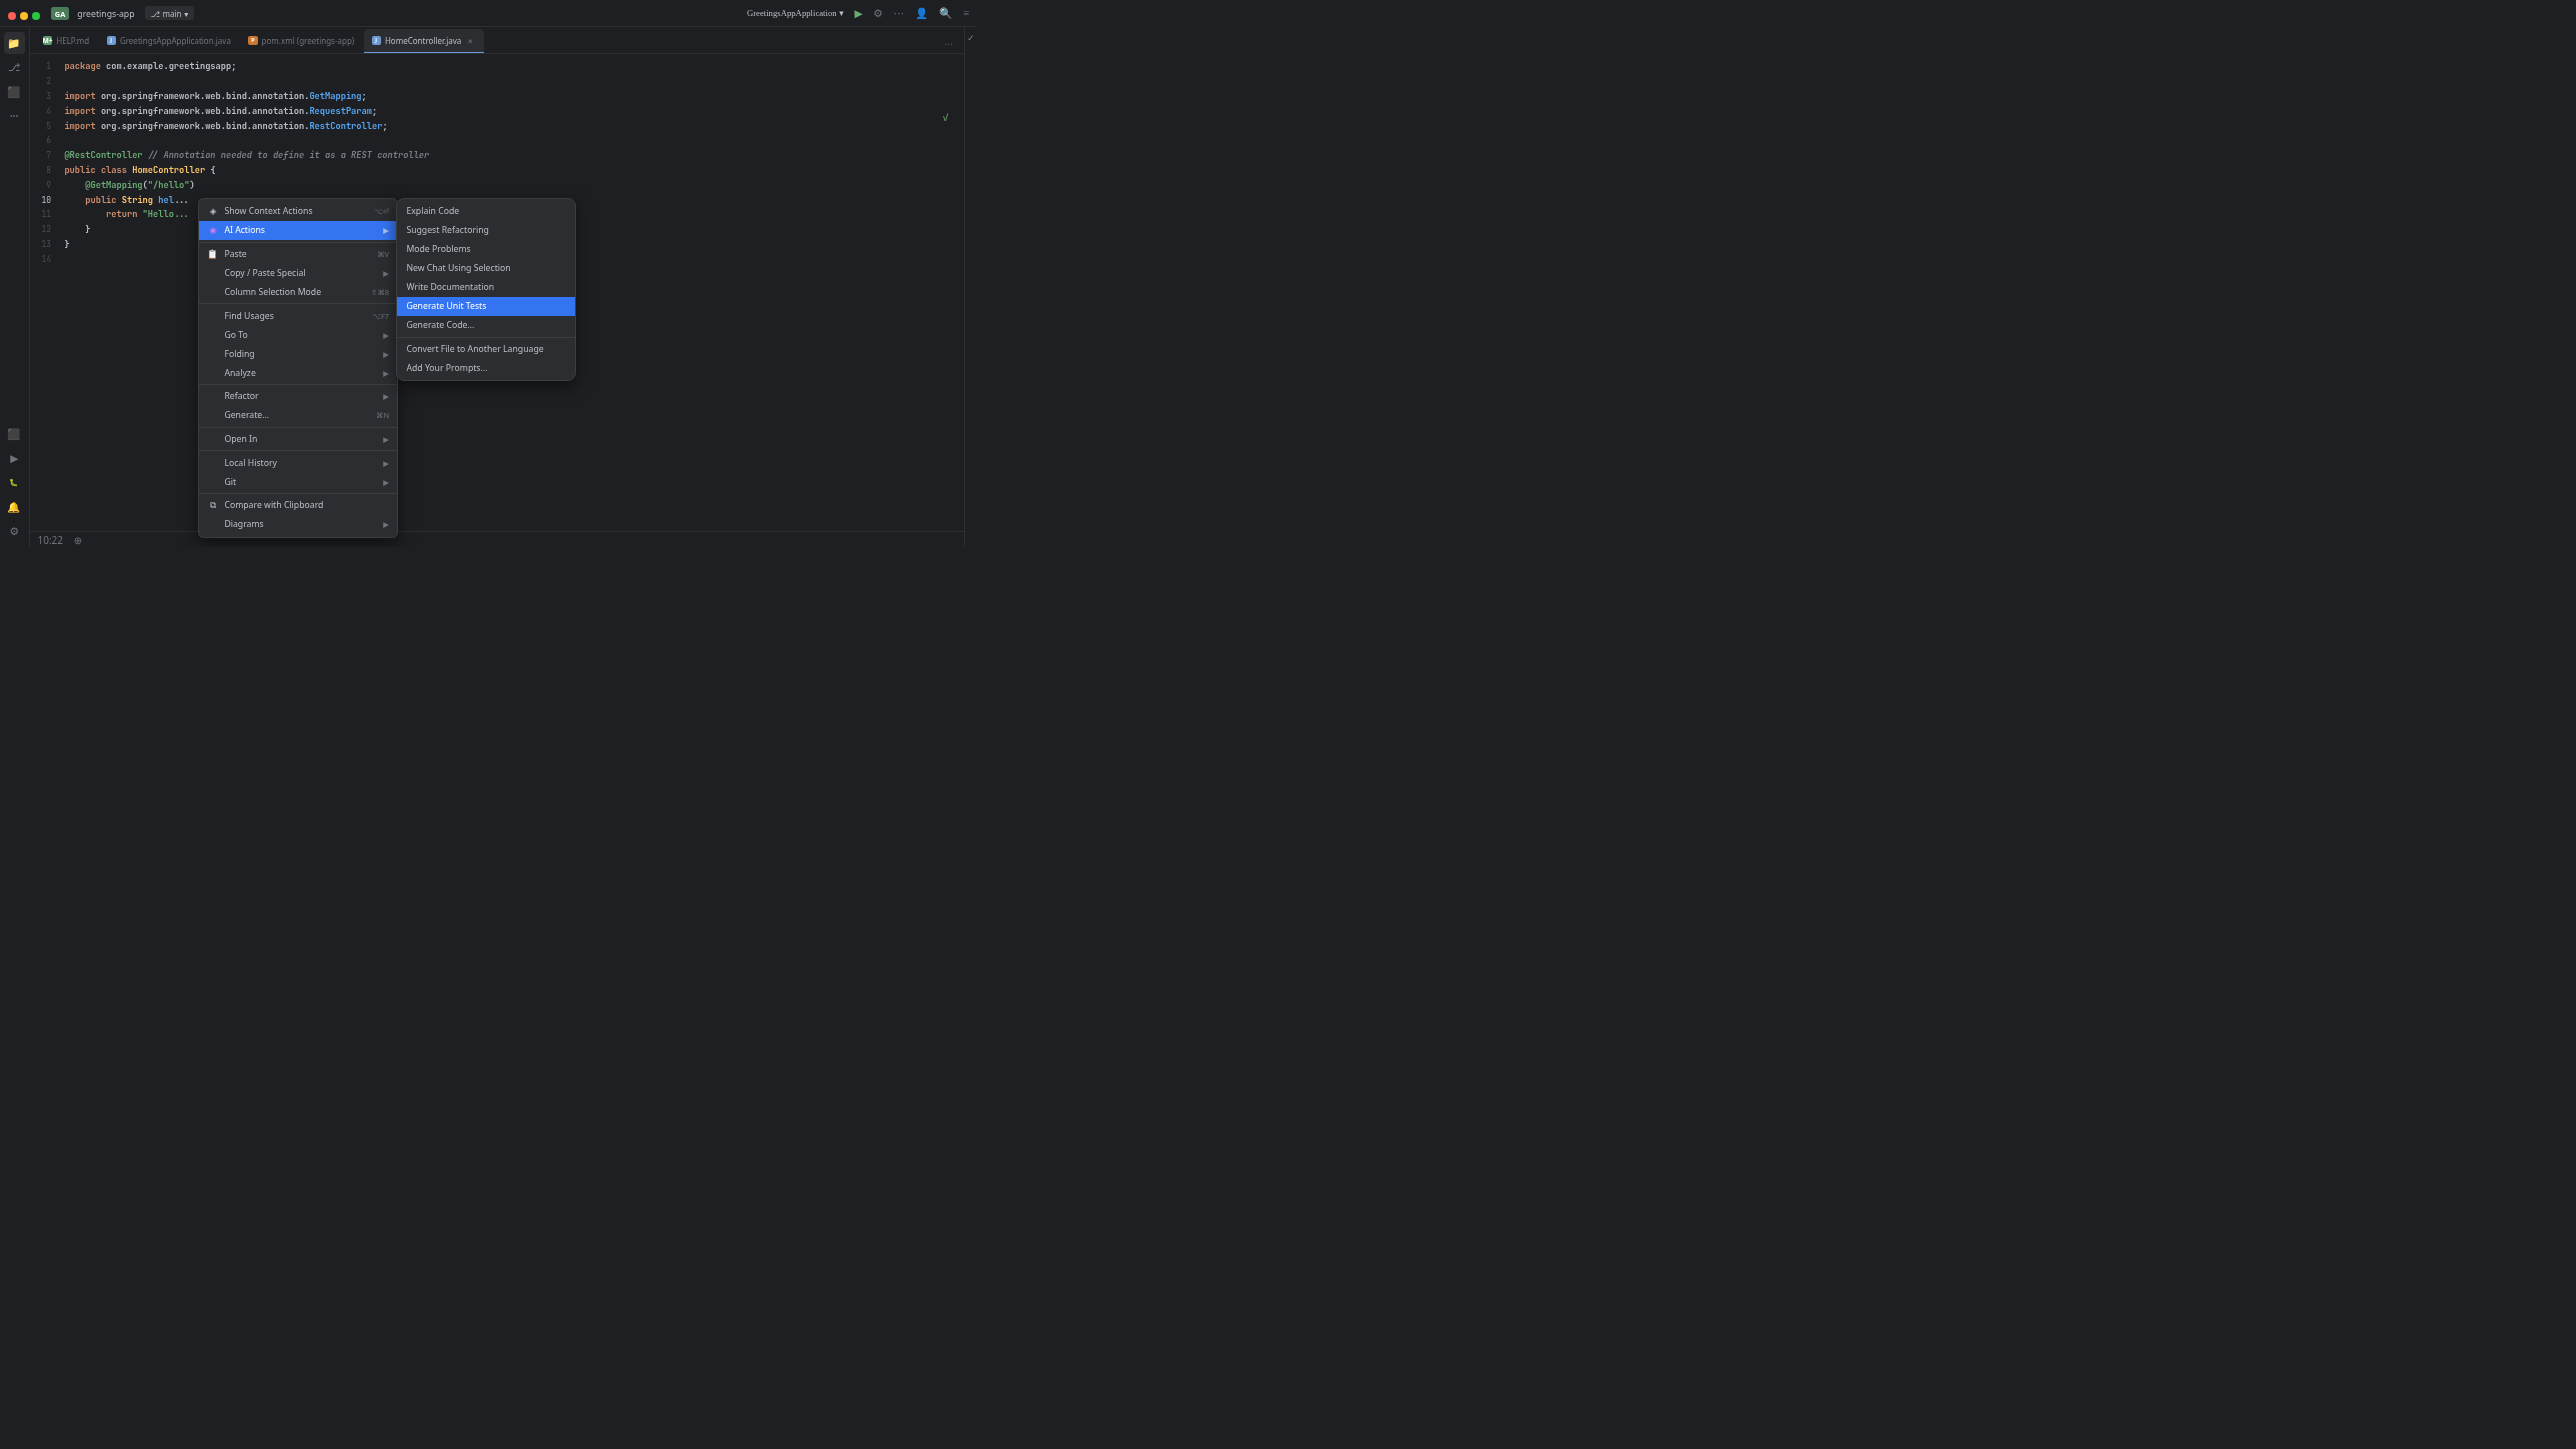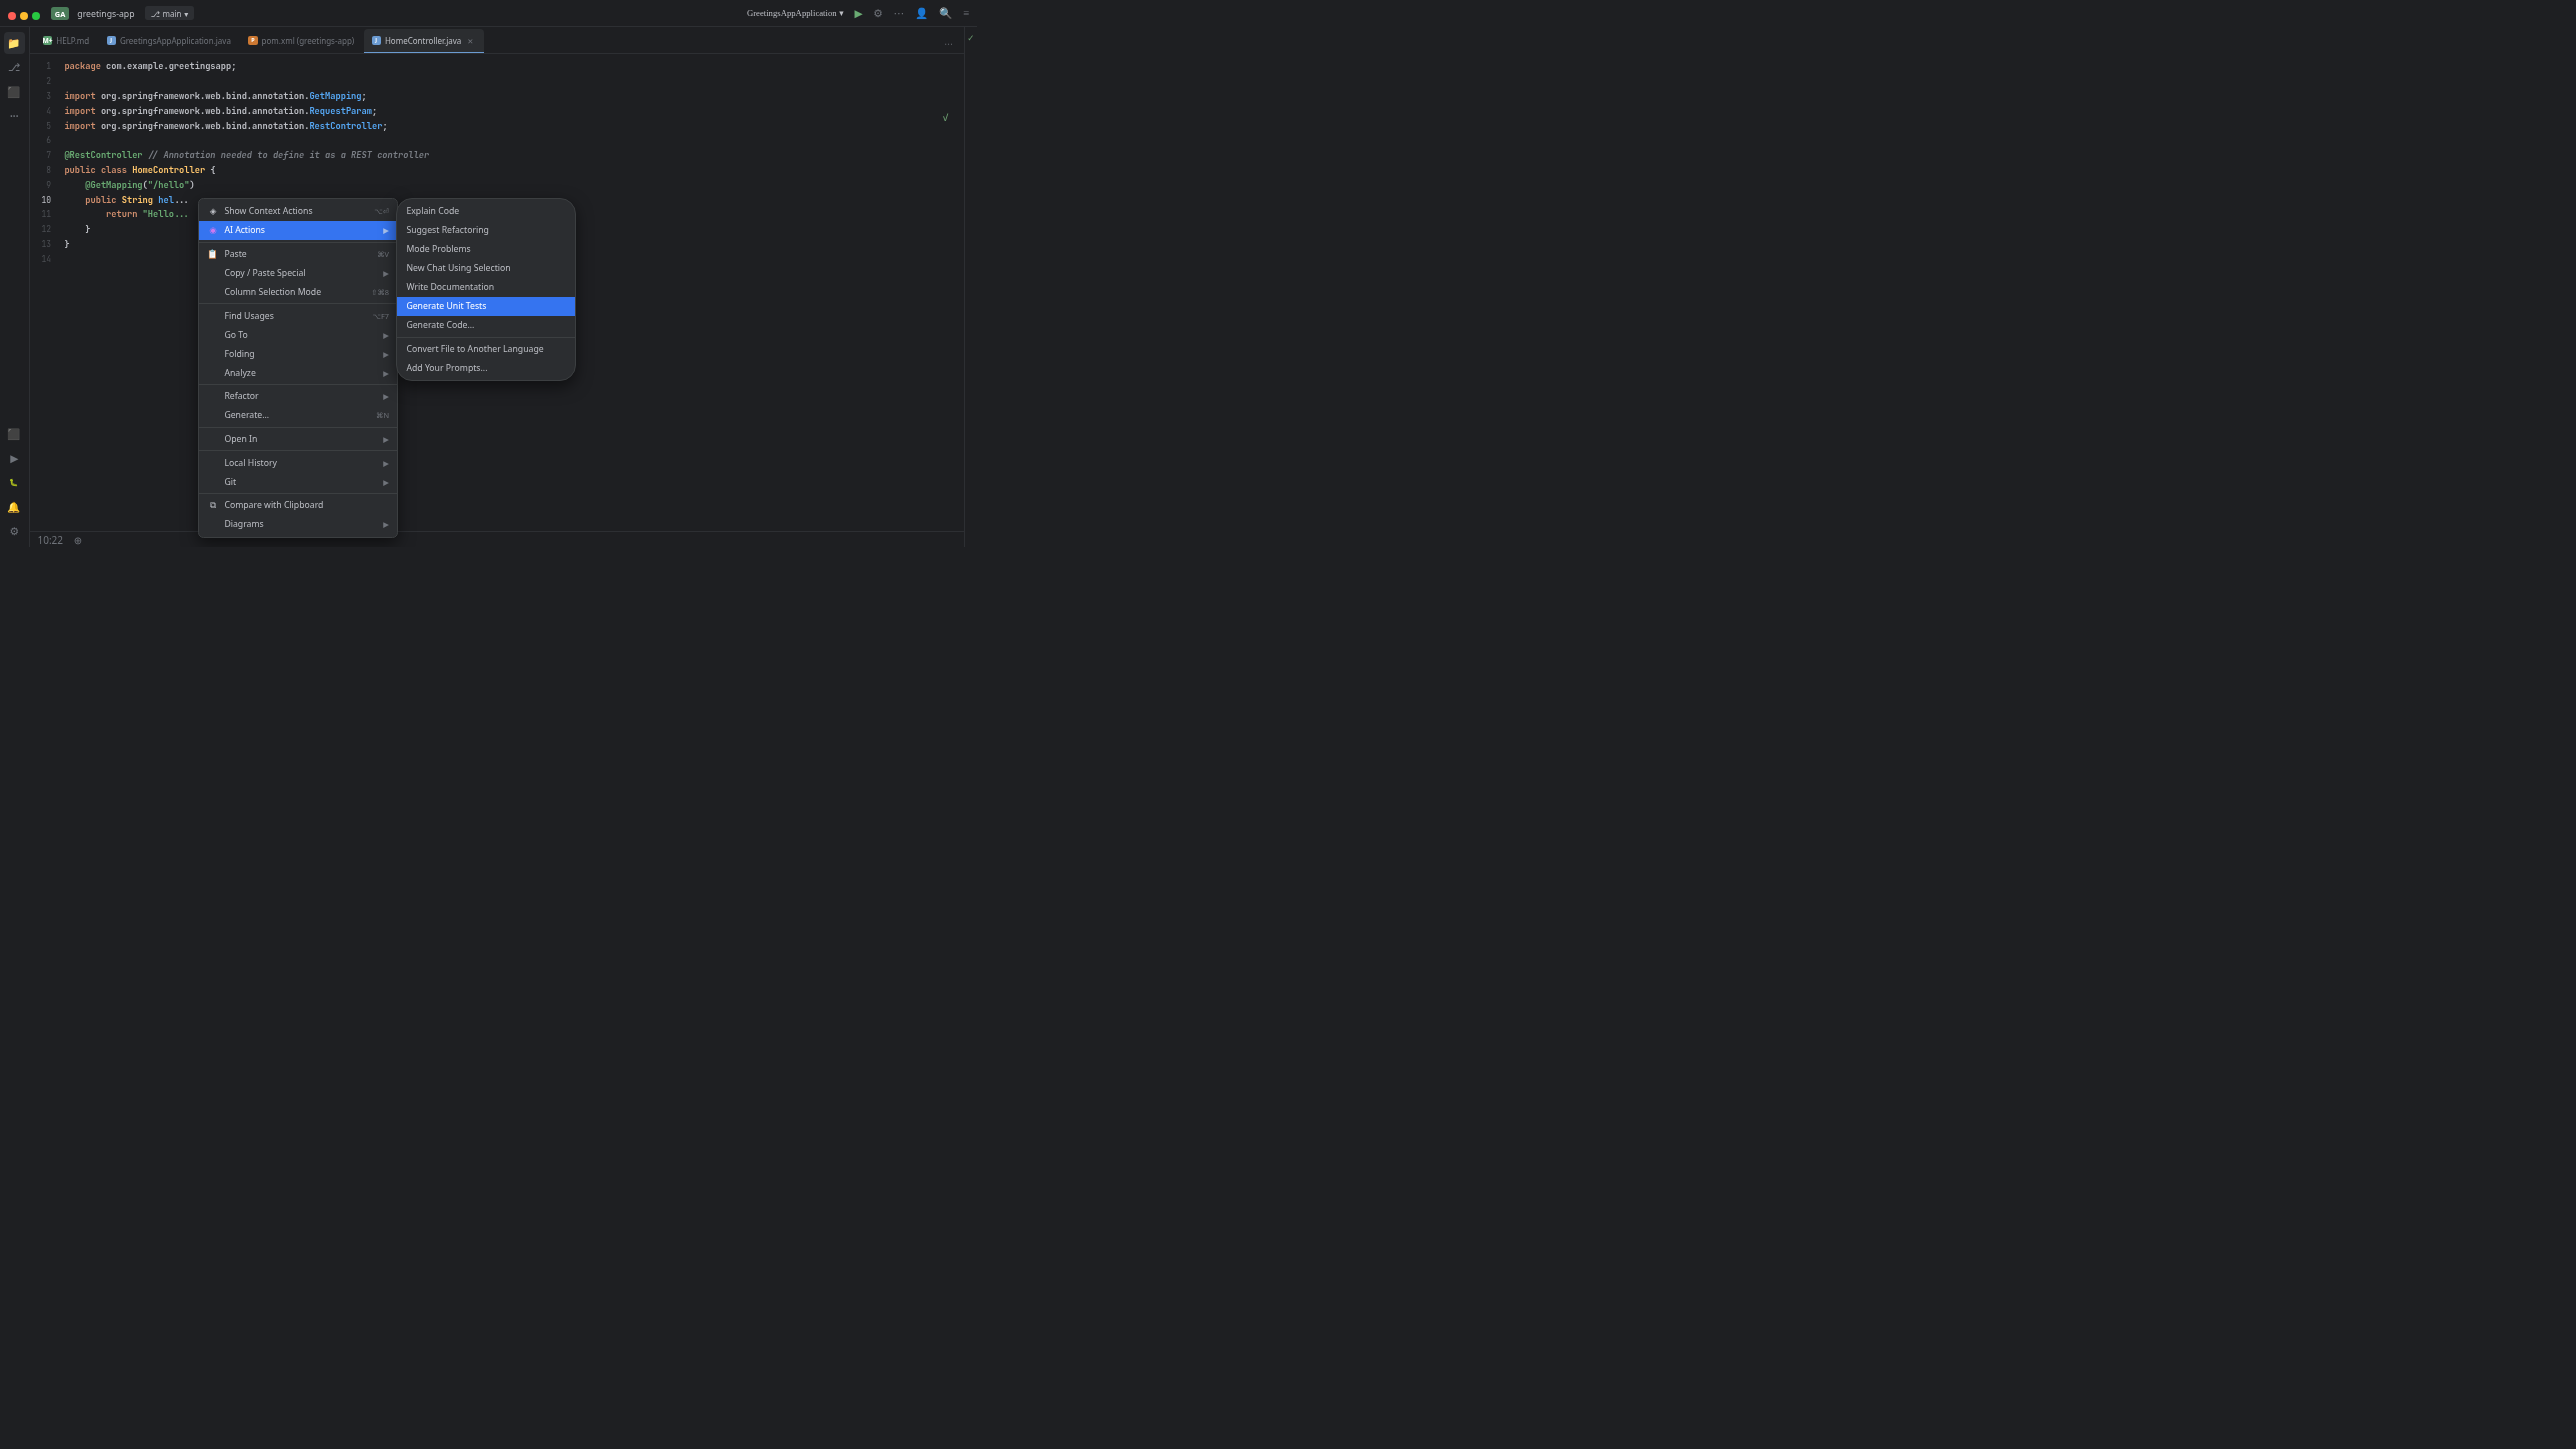--- a/index.html
+++ b/index.html
@@ -302,21 +302,21 @@
       margin: 2px 0;
     }
 
     
     .submenu {
       position: absolute;
       top: 198px;
       left: 396px;
       background: #2b2d30;
       border: 0.7px solid #3c3f41;
-      border-radius: 16px;
+      border-radius: 8px;
       box-shadow: 0 5.4px 16px rgba(0,0,0,0.5);
       width: 180px;
       padding: 2.7px 0;
       z-index: 101;
     }
     .submenu-item {
       display: flex;
       align-items: center;
       padding: 3.4px 9.4px;
       cursor: pointer;

